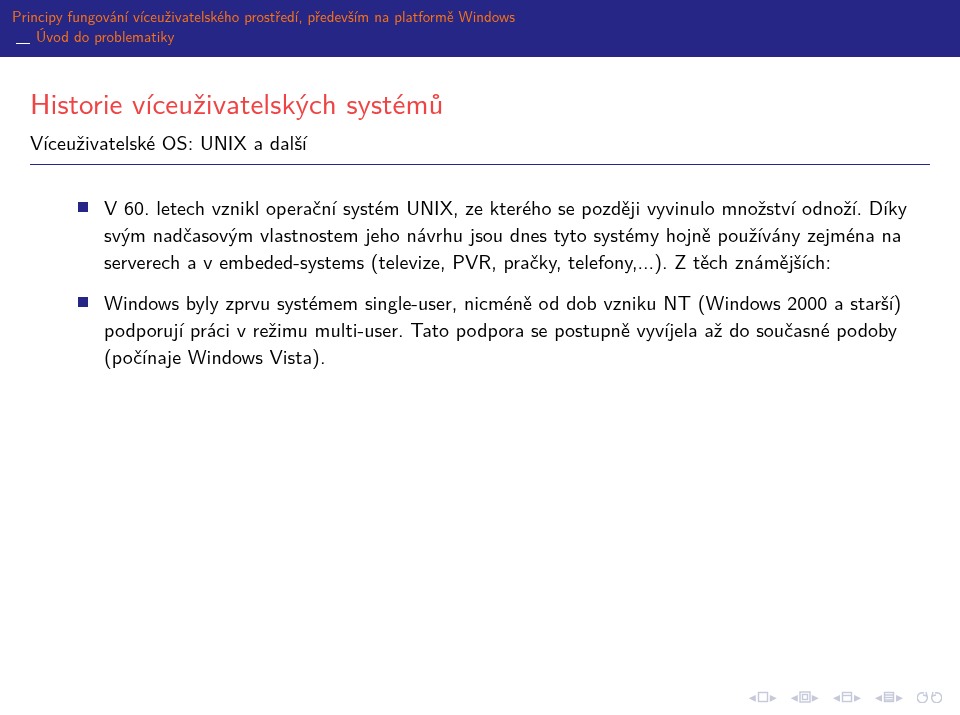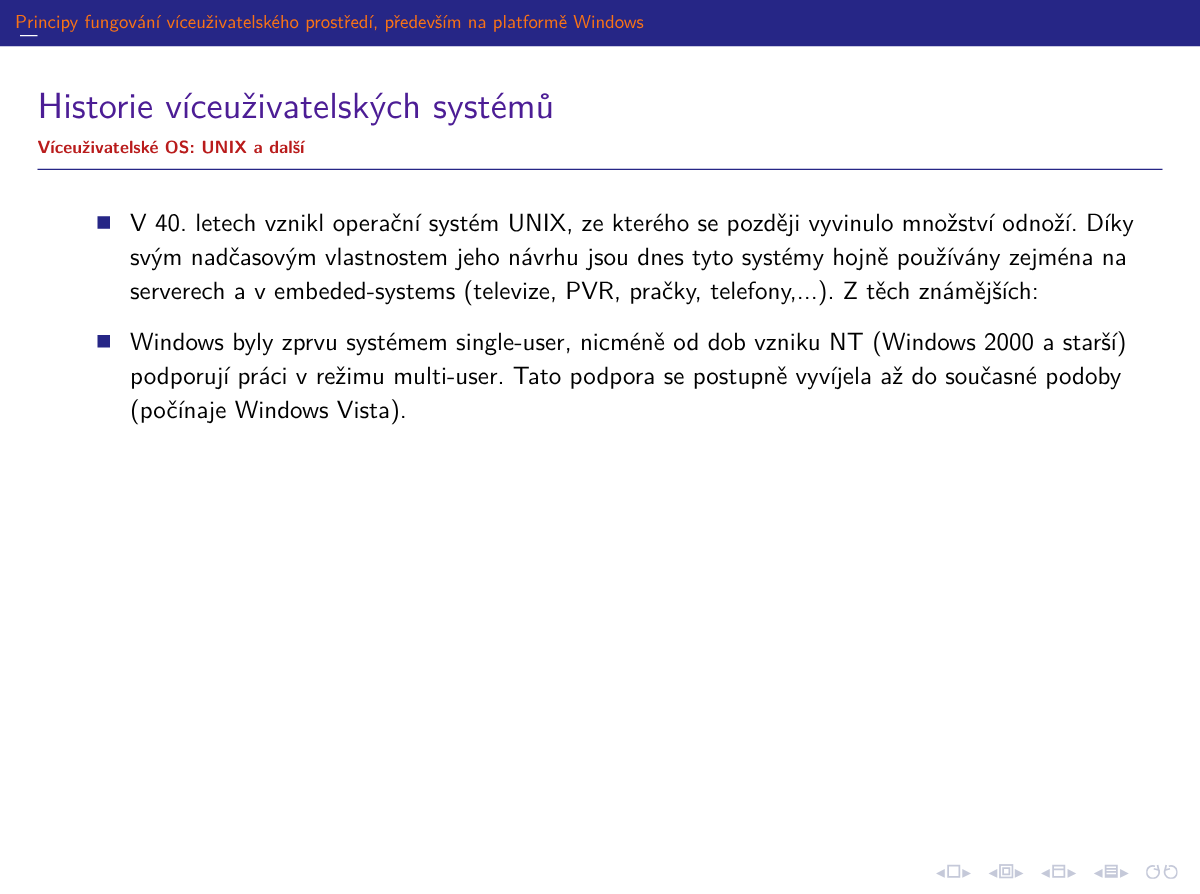--- a/index.html
+++ b/index.html
@@ -35,28 +35,28 @@
   }
   .bc-sub {
     position: relative;
     top: -2px;
   }
   .title-block {
     padding: 24px 30px 8px 30px;
   }
   .frame-title {
     font-size: 29px;
-    color: #4c1d95;
+    color: #ef4444;
     font-weight: 400;
     margin-bottom: 4px;
   }
   .frame-subtitle {
-    font-size: 14px;
-    color: #b91c1c;
-    font-weight: 700;
+    font-size: 20px;
+    color: #000000;
+    font-weight: 400;
   }
   .title-rule {
     border: none;
     border-top: 1px solid #262686;
     margin: 0 30px;
   }
   .content {
     padding: 28px 44px 0 78px;
     font-size: 20px;
     line-height: 1.35;
@@ -110,32 +110,33 @@
   svg.ico { width: 12px; height: 12px; }
   svg.ico .st { fill: none; stroke: #c5c9d9; stroke-width: 1.4; }
 </style>
 </head>
 <body>
 
 <div class="top-bar">
   <div>Principy fungování víceuživatelského prostředí, především na platformě Windows</div>
   <div class="breadcrumb-line">
     <span class="bc-indent"></span>
+    <span class="bc-sub">Úvod do problematiky</span>
   </div>
 </div>
 
 <div class="title-block">
   <div class="frame-title">Historie víceuživatelských systémů</div>
   <div class="frame-subtitle">Víceuživatelské OS: UNIX a další</div>
 </div>
 <hr class="title-rule">
 
 <div class="content">
   <div class="item-l1">
-    <span>V 40. letech vznikl operační systém UNIX, ze kterého se později vyvinulo množství odnoží. Díky svým nadčasovým vlastnostem jeho návrhu jsou dnes tyto systémy hojně používány zejména na serverech a v embeded-systems (televize, PVR, pračky, telefony,...). Z těch známějších:</span>
+    <span>V 60. letech vznikl operační systém UNIX, ze kterého se později vyvinulo množství odnoží. Díky svým nadčasovým vlastnostem jeho návrhu jsou dnes tyto systémy hojně používány zejména na serverech a v embeded-systems (televize, PVR, pračky, telefony,...). Z těch známějších:</span>
     <div class="sublist">
     </div>
   </div>
   <div class="item-l1">
     <span>Windows byly zprvu systémem single-user, nicméně od dob vzniku NT (Windows 2000 a starší) podporují práci v režimu multi-user. Tato podpora se postupně vyvíjela až do současné podoby (počínaje Windows Vista).</span>
   </div>
 </div>
 
 <div class="nav-footer">
   <span class="nav-group">

